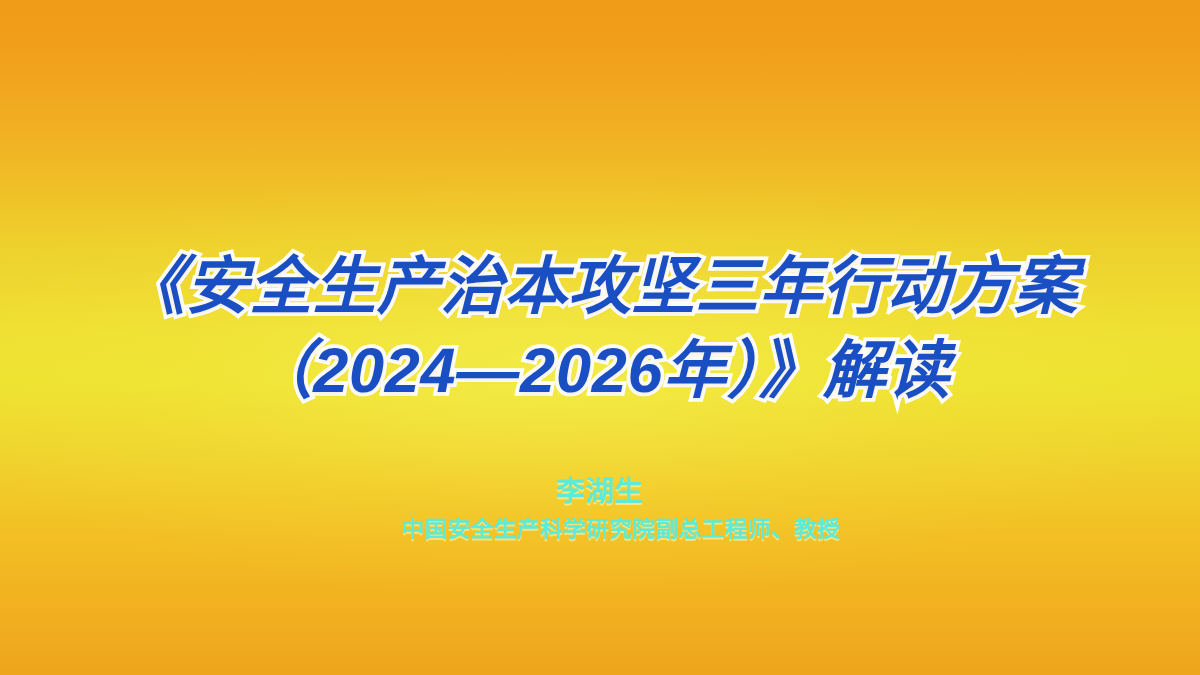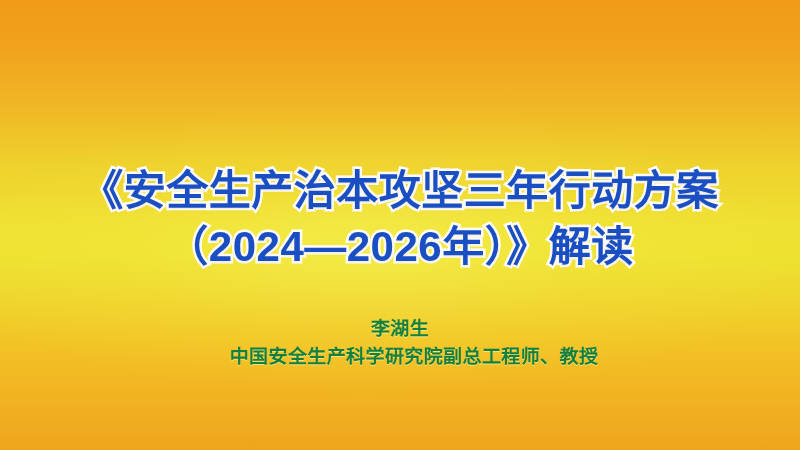--- a/index.html
+++ b/index.html
@@ -62,47 +62,48 @@
     font-size: 42px;
     font-weight: bold;
     letter-spacing: 0.5px;
     color: #1a4fc4;
     -webkit-text-stroke: 5px #ffffff;
     paint-order: stroke fill;
     text-shadow:
        0 0 2px rgba(255,255,255,0.85),
        0 1px 3px rgba(150,110,0,0.22);
     white-space: nowrap;
+    font-style: italic;
   }
   .title-line.line2 {
     margin-top: 6px;
     text-align: center;
   }
 
   
   .subtitle-block {
     margin-top: 42px;
     width: 100%;
     text-align: center;
     line-height: 1.46;
   }
   .subtitle-line {
     display: block;
     font-size: 19px;
     font-weight: bold;
-    color: #15803d;
+    color: #5eead4;
     letter-spacing: 0.4px;
     text-shadow: 0 1px 0 rgba(255,250,190,0.55);
     white-space: nowrap;
   }
   .subtitle-line.presenter {
     font-size: 19px;
   }
   .subtitle-line.affiliation {
-    font-size: 19px;
+    font-size: 15px;
     padding-left: 28px;
   }
 </style>
 </head>
 <body>
 
 <div id="slide">
 
   <div id="bg-gradient"></div>
   <div id="bg-glow"></div>

